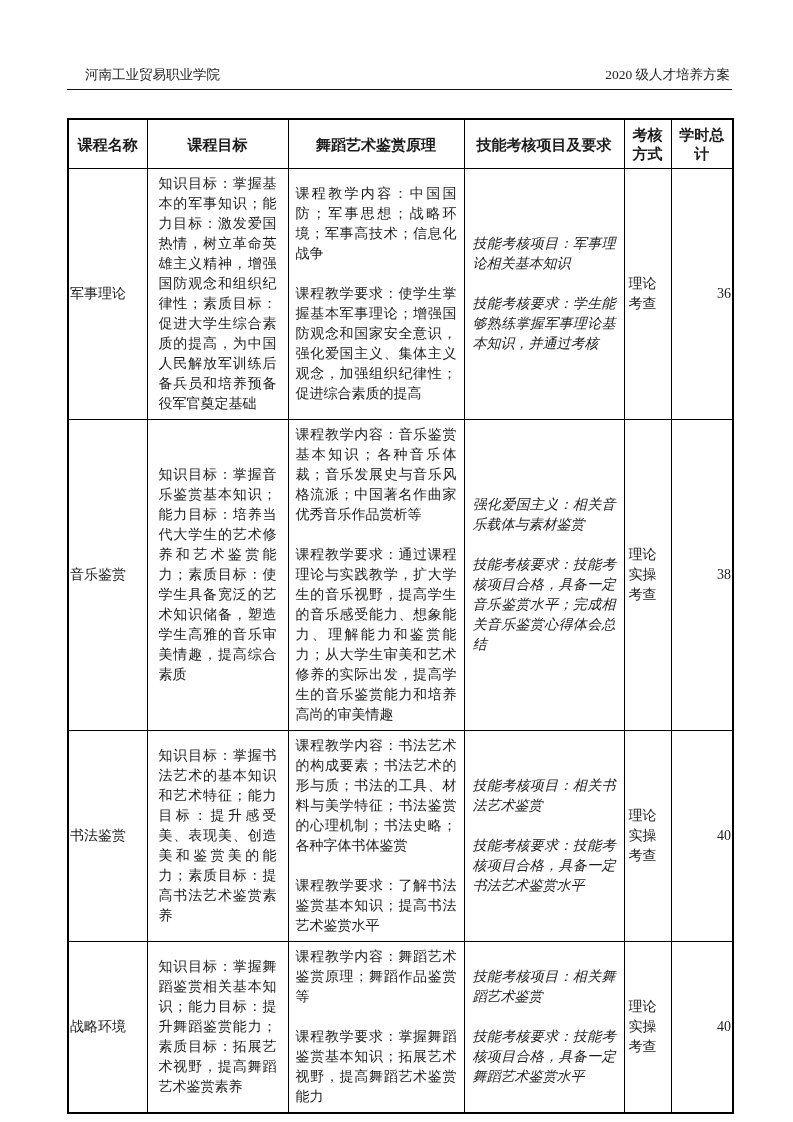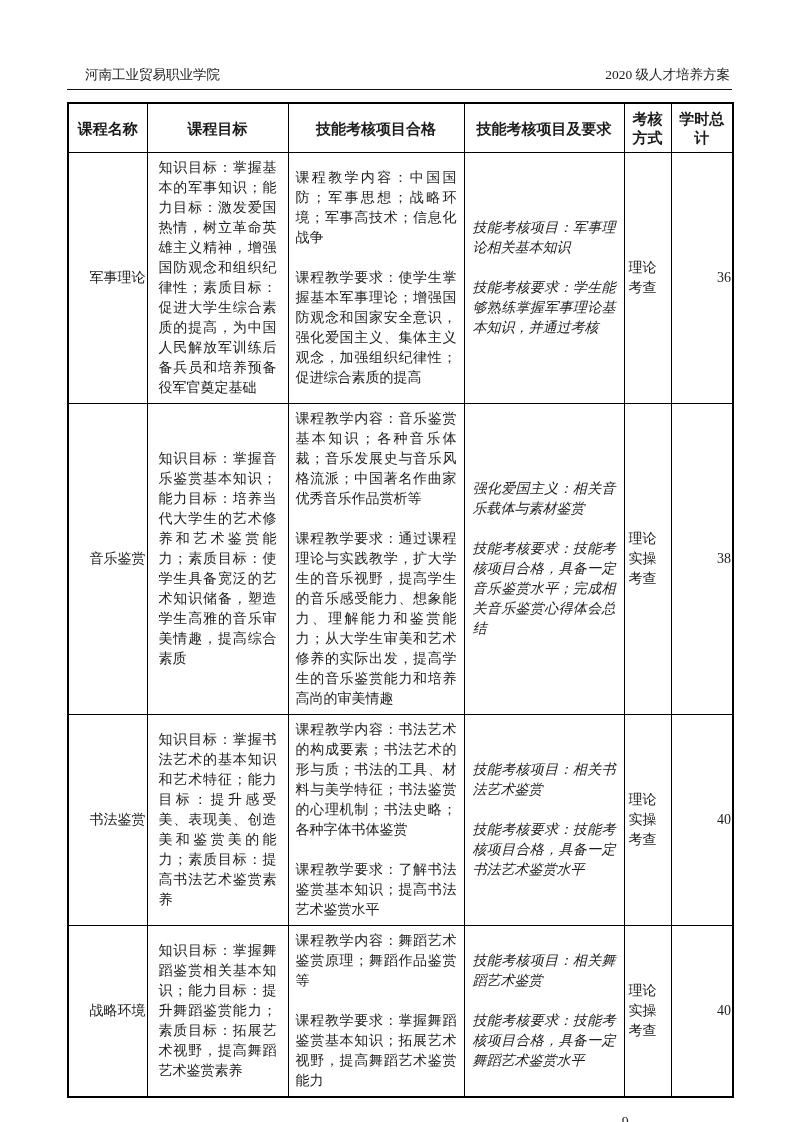--- a/index.html
+++ b/index.html
@@ -21,21 +21,21 @@
   .doc-header {
     display: flex;
     justify-content: space-between;
     align-items: flex-end;
     font-size: 13.5px;
     border-bottom: 1.5px solid #111;
     padding: 0 2px 5px 2px;
   }
   .hdr-left { padding-left: 16px; }
   .doc-table {
-    margin-top: 12px;
+    margin-top: 28px;
     border-collapse: collapse;
     table-layout: fixed;
     width: 665px;
     border: 2.5px solid #000;
   }
   .doc-table th, .doc-table td {
     border: 1px solid #000;
     vertical-align: middle;
     box-sizing: border-box;
   }
@@ -46,21 +46,21 @@
     text-align: center;
     padding: 5px 2px;
     height: 48px;
     line-height: 19px;
   }
   .doc-table td {
     font-size: 14px;
     line-height: 20px;
   }
   .c-course {
-    text-align: right;
+    text-align: left;
     font-size: 14.5px;
   }
   .c-obj {
     padding: 5px 11px;
     text-align: justify;
   }
   .c-content {
     padding: 5px 7px;
     text-align: justify;
   }
@@ -104,21 +104,21 @@
       <col style="width:141px">
       <col style="width:176px">
       <col style="width:160px">
       <col style="width:47px">
       <col style="width:62px">
     </colgroup>
     <thead>
       <tr>
         <th>课程名称</th>
         <th>课程目标</th>
-        <th>技能考核项目合格</th>
+        <th>舞蹈艺术鉴赏原理</th>
         <th>技能考核项目及要求</th>
         <th>考核方式</th>
         <th>学时总计</th>
       </tr>
     </thead>
     <tbody>
       <tr>
         <td class="c-course">军事理论</td>
         <td class="c-obj">知识目标：掌握基本的军事知识；能力目标：激发爱国热情，树立革命英雄主义精神，增强国防观念和组织纪律性；素质目标：促进大学生综合素质的提高，为中国人民解放军训练后备兵员和培养预备役军官奠定基础</td>
         <td class="c-content">

